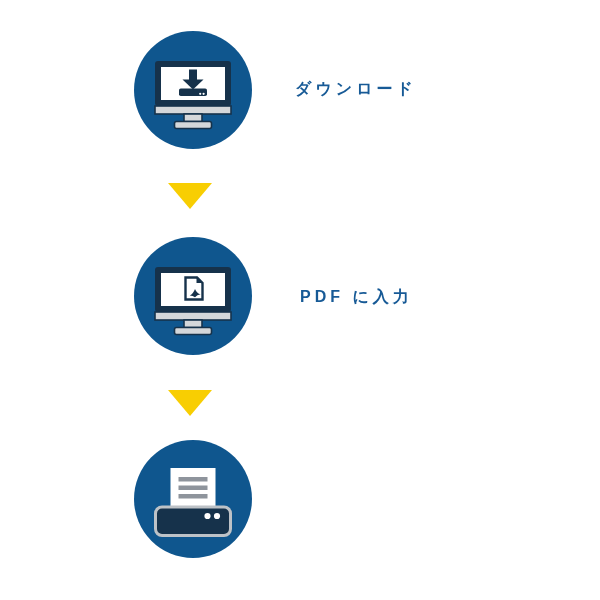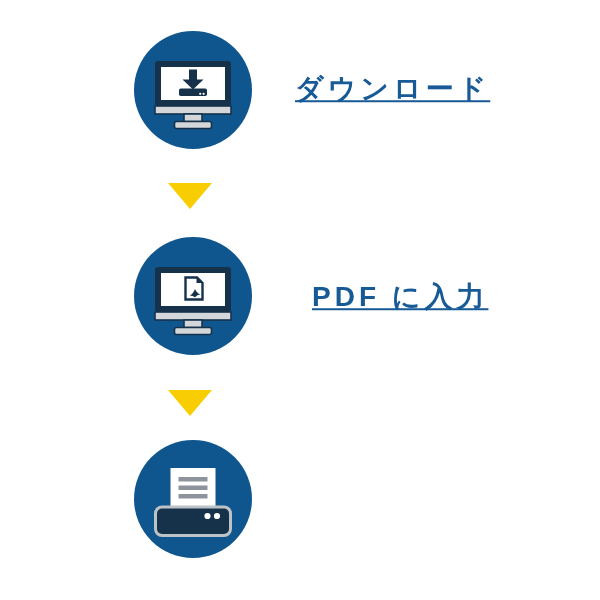--- a/index.html
+++ b/index.html
@@ -44,27 +44,26 @@
   .s-navy{stroke:var(--icon-navy);}
   .f-linegray{fill:var(--paper-line-gray);}
   .printer-body{fill:var(--icon-navy);stroke:var(--printer-border-gray);stroke-width:3;}
 
   
   .step-label{
     position:absolute;
     transform:translateY(-52%);
     color:var(--label-blue);
     font-weight:bold;
-    font-size:28px;
+    font-size:16px;
     letter-spacing:4px;
     white-space:nowrap;
-    text-decoration:underline;
   }
   .l1{left:295px;top:90px;}
-  .l2{left:312px;top:298px;}
+  .l2{left:300px;top:298px;}
   .l3{left:355px;top:501px;}
 
   
   .tri{
     position:absolute;
     width:0;height:0;
     border-left:22px solid transparent;
     border-right:22px solid transparent;
     border-top:26px solid var(--arrow-yellow);
   }

